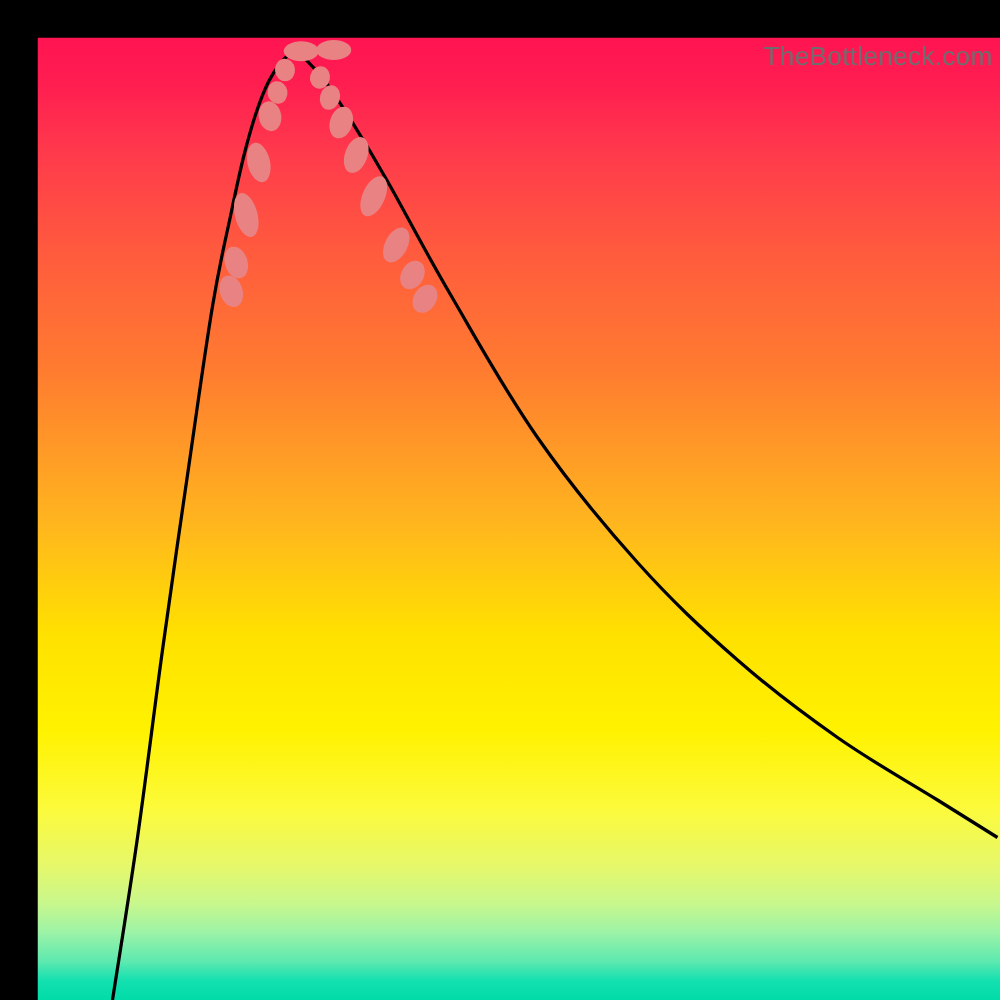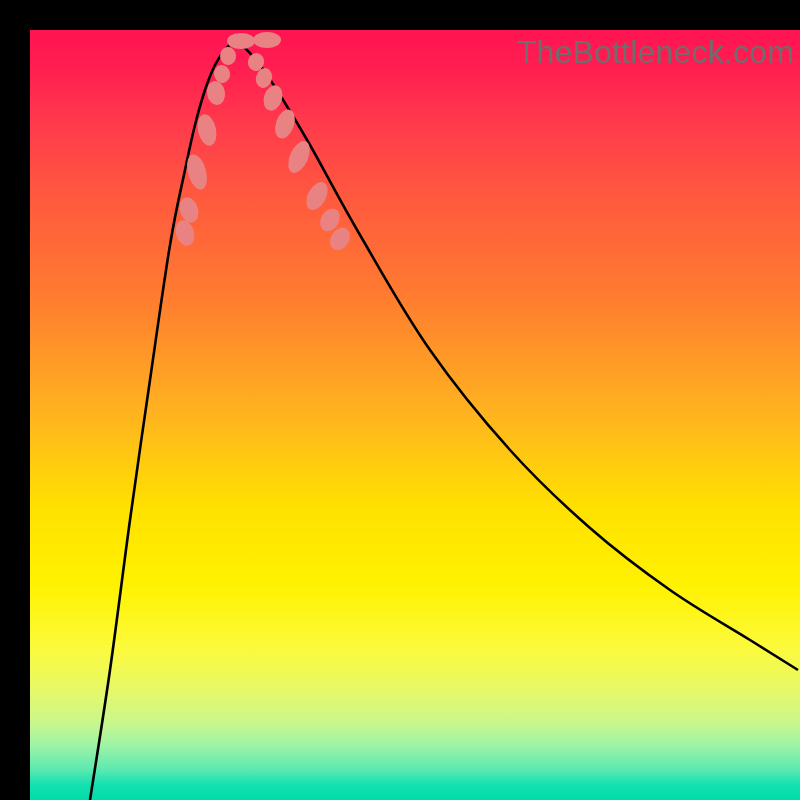--- a/index.html
+++ b/index.html
@@ -46,21 +46,21 @@
       #9cf3a7 93%,
       #5de9b0 96%,
       #14e0b0 98%,
       #00dca8 100%
     );
   }
   .watermark {
     position: absolute;
     top: 4px;
     right: 6px;
-    font-size: 32px;
+    font-size: 21px;
     font-weight: 500;
     color: #6e6e6e;
     letter-spacing: 0.2px;
     z-index: 3;
   }
   svg.curves {
     position: absolute;
     left: 0;
     top: 0;
     width: 100%;

